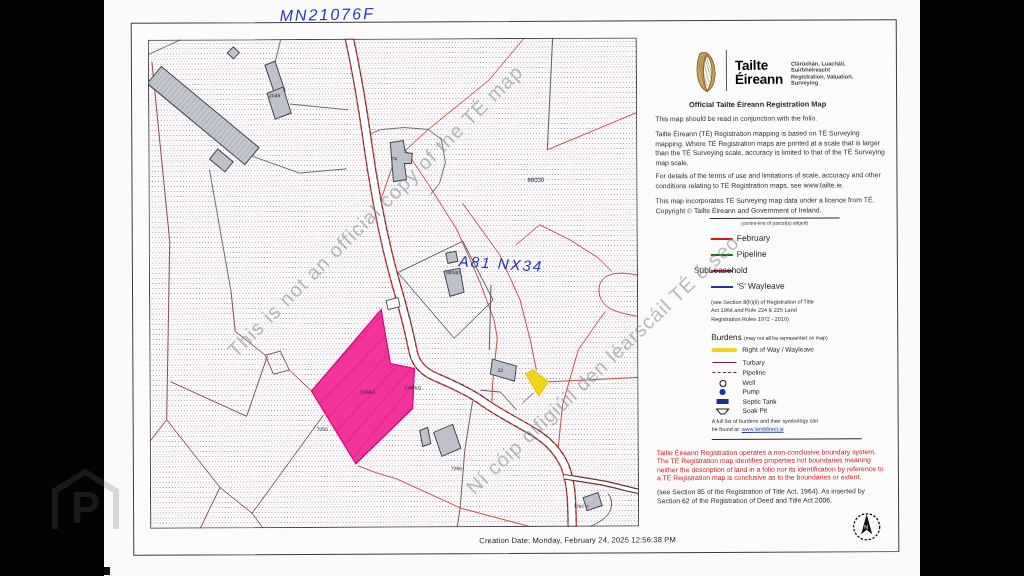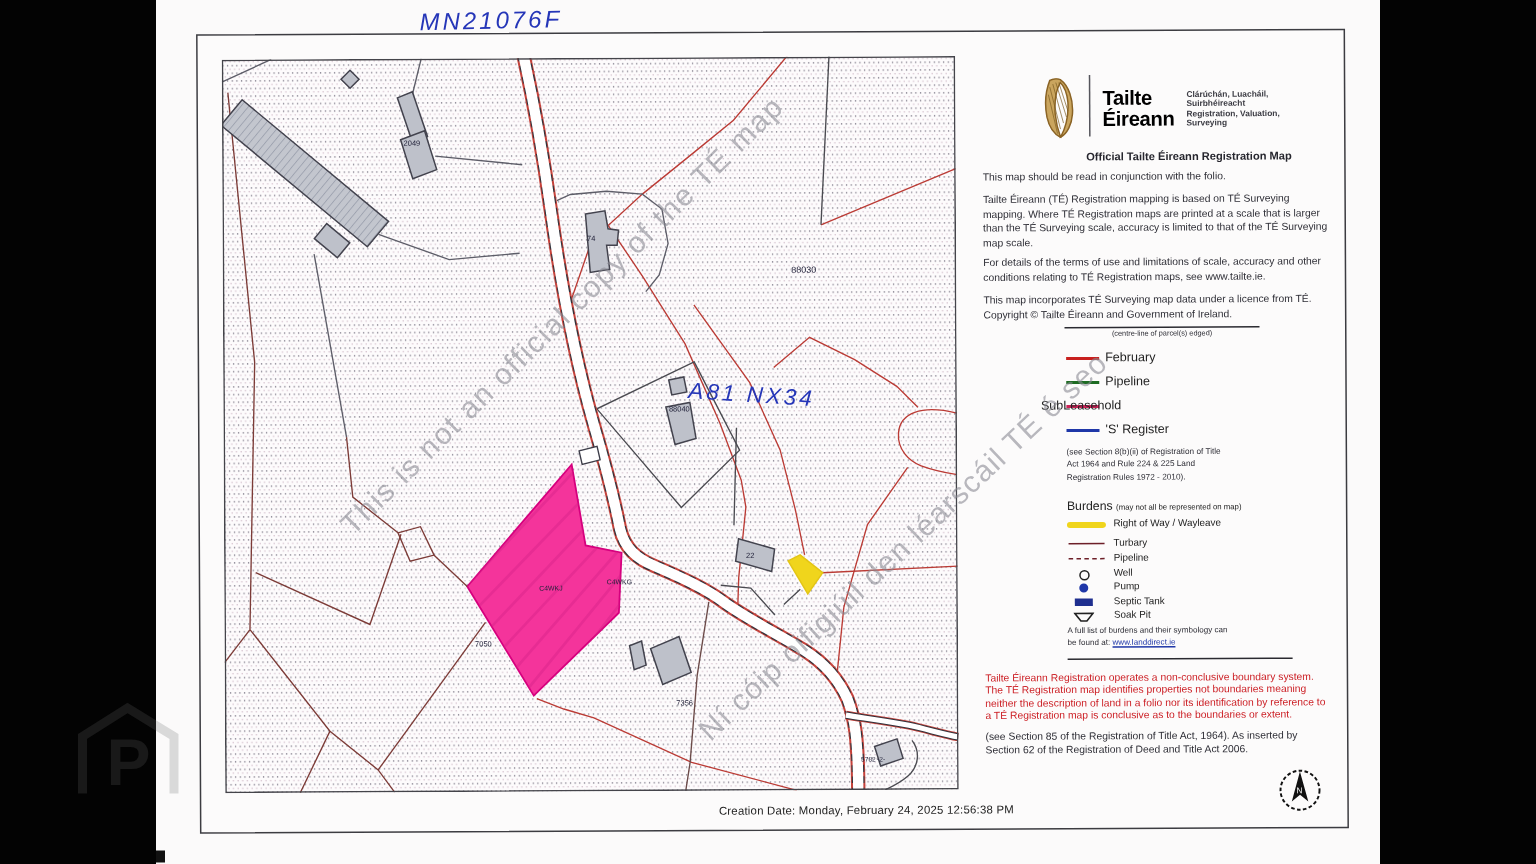--- a/index.html
+++ b/index.html
@@ -180,21 +180,21 @@
   <path d="M5,1.5 C2,9 1.5,18 3,26 C4.5,33 8,37.5 12,39.5 C10,34 9,29 8.5,24 C8,16 9,8 12,3 C15,6 16.5,11 17,16 C17.5,24 16,32 12,39.5 C16.5,37 19.5,31 20,24 C20.7,14 17.5,5 12,1 C9.5,0 7,0.5 5,1.5 Z" fill="#caa55e" stroke="#8a6325" stroke-width="1"></path>
   <path d="M5,6 L12,34 M7,4 L14,30 M9,3 L16,26 M4,11 L10,37 M11,3 L17,22" stroke="#7a5a20" stroke-width="0.45"></path>
 </svg>
 
 <div class="abs" style="left:727px;top:51px;width:1px;height:41px;background:#55555c;"></div>
 
 <div class="abs" style="left:736px;top:60px;font-size:13.5px;font-weight:bold;color:#000000;line-height:13.5px;letter-spacing:-0.2px;">Tailte<br>Éireann</div>
 
 <div class="abs" style="left:792px;top:62px;font-size:5.6px;color:#3c3c44;line-height:6.4px;font-weight:bold;">Clárúchán, Luacháil,<br>Suirbhéireacht<br>Registration, Valuation,<br>Surveying</div>
 
-<div class="abs" style="left:690px;top:101px;width:172px;text-align:right;font-size:7.4px;font-weight:bold;color:#26262e;">Official Tailte Éireann Registration Map</div>
+<div class="abs" style="left:690px;top:101px;width:172px;text-align:left;font-size:7.4px;font-weight:bold;color:#26262e;">Official Tailte Éireann Registration Map</div>
 
 <div class="abs" style="left:656px;top:116px;width:238px;font-size:6.9px;color:#2e2e36;">This map should be read in conjunction with the folio.</div>
 
 <div class="abs" style="left:656px;top:130px;width:238px;font-size:6.9px;color:#2e2e36;line-height:9.6px;">Tailte Éireann (TÉ) Registration mapping is based on TÉ Surveying<br>mapping. Where TÉ Registration maps are printed at a scale that is larger<br>than the TÉ Surveying scale, accuracy is limited to that of the TÉ Surveying<br>map scale.</div>
 
 <div class="abs" style="left:656px;top:172px;width:238px;font-size:6.9px;color:#2e2e36;line-height:9.6px;">For details of the terms of use and limitations of scale, accuracy and other<br>conditions relating to TÉ Registration maps, see www.tailte.ie.</div>
 
 <div class="abs" style="left:656px;top:197px;width:240px;font-size:6.9px;color:#2e2e36;line-height:9.6px;">This map incorporates TÉ Surveying map data under a licence from TÉ.<br>Copyright © Tailte Éireann and Government of Ireland.</div>
 
 <div class="abs" style="left:710px;top:219px;width:130px;height:1px;background:#2a2a30;"></div>
@@ -204,21 +204,21 @@
 <div class="abs" style="left:711px;top:239px;width:22px;height:1.6px;background:#c8201e;"></div>
 <div class="abs" style="left:737px;top:234px;font-size:8.4px;color:#222;">February</div>
 
 <div class="abs" style="left:711px;top:255px;width:22px;height:1.6px;background:#1d6b22;"></div>
 <div class="abs" style="left:737px;top:250px;font-size:8.4px;color:#222;">Pipeline</div>
 
 <div class="abs" style="left:711px;top:271px;width:22px;height:1.6px;background:#cc2257;"></div>
 <div class="abs" style="left:694px;top:266px;font-size:8.4px;color:#222;">SubLeasehold</div>
 
 <div class="abs" style="left:711px;top:287px;width:22px;height:1.8px;background:#1f37a8;"></div>
-<div class="abs" style="left:737px;top:282px;font-size:8.4px;color:#222;">'S' Register</div>
+<div class="abs" style="left:737px;top:282px;font-size:8.4px;color:#222;">'S' Wayleave</div>
 
 <div class="abs" style="left:711px;top:299px;width:150px;font-size:5.5px;color:#2e2e36;line-height:8.3px;">(see Section 8(b)(ii) of Registration of Title<br>Act 1964 and Rule 224 &amp; 225 Land<br>Registration Rules 1972 - 2010).</div>
 
 <div class="abs" style="left:711px;top:334px;font-size:8.2px;color:#222;">Burdens <span style="font-size:5.2px;">(may not all be represented on map)</span></div>
 
 <div class="abs" style="left:711px;top:349px;width:26px;height:3.6px;background:#f0d51c;border-radius:2px;"></div>
 <div class="abs" style="left:742px;top:347px;font-size:6.6px;color:#222;">Right of Way / Wayleave</div>
 
 <div class="abs" style="left:712px;top:363px;width:24px;height:1.4px;background:#6d1f28;"></div>
 <div class="abs" style="left:742px;top:360px;font-size:6.6px;color:#222;">Turbary</div>

